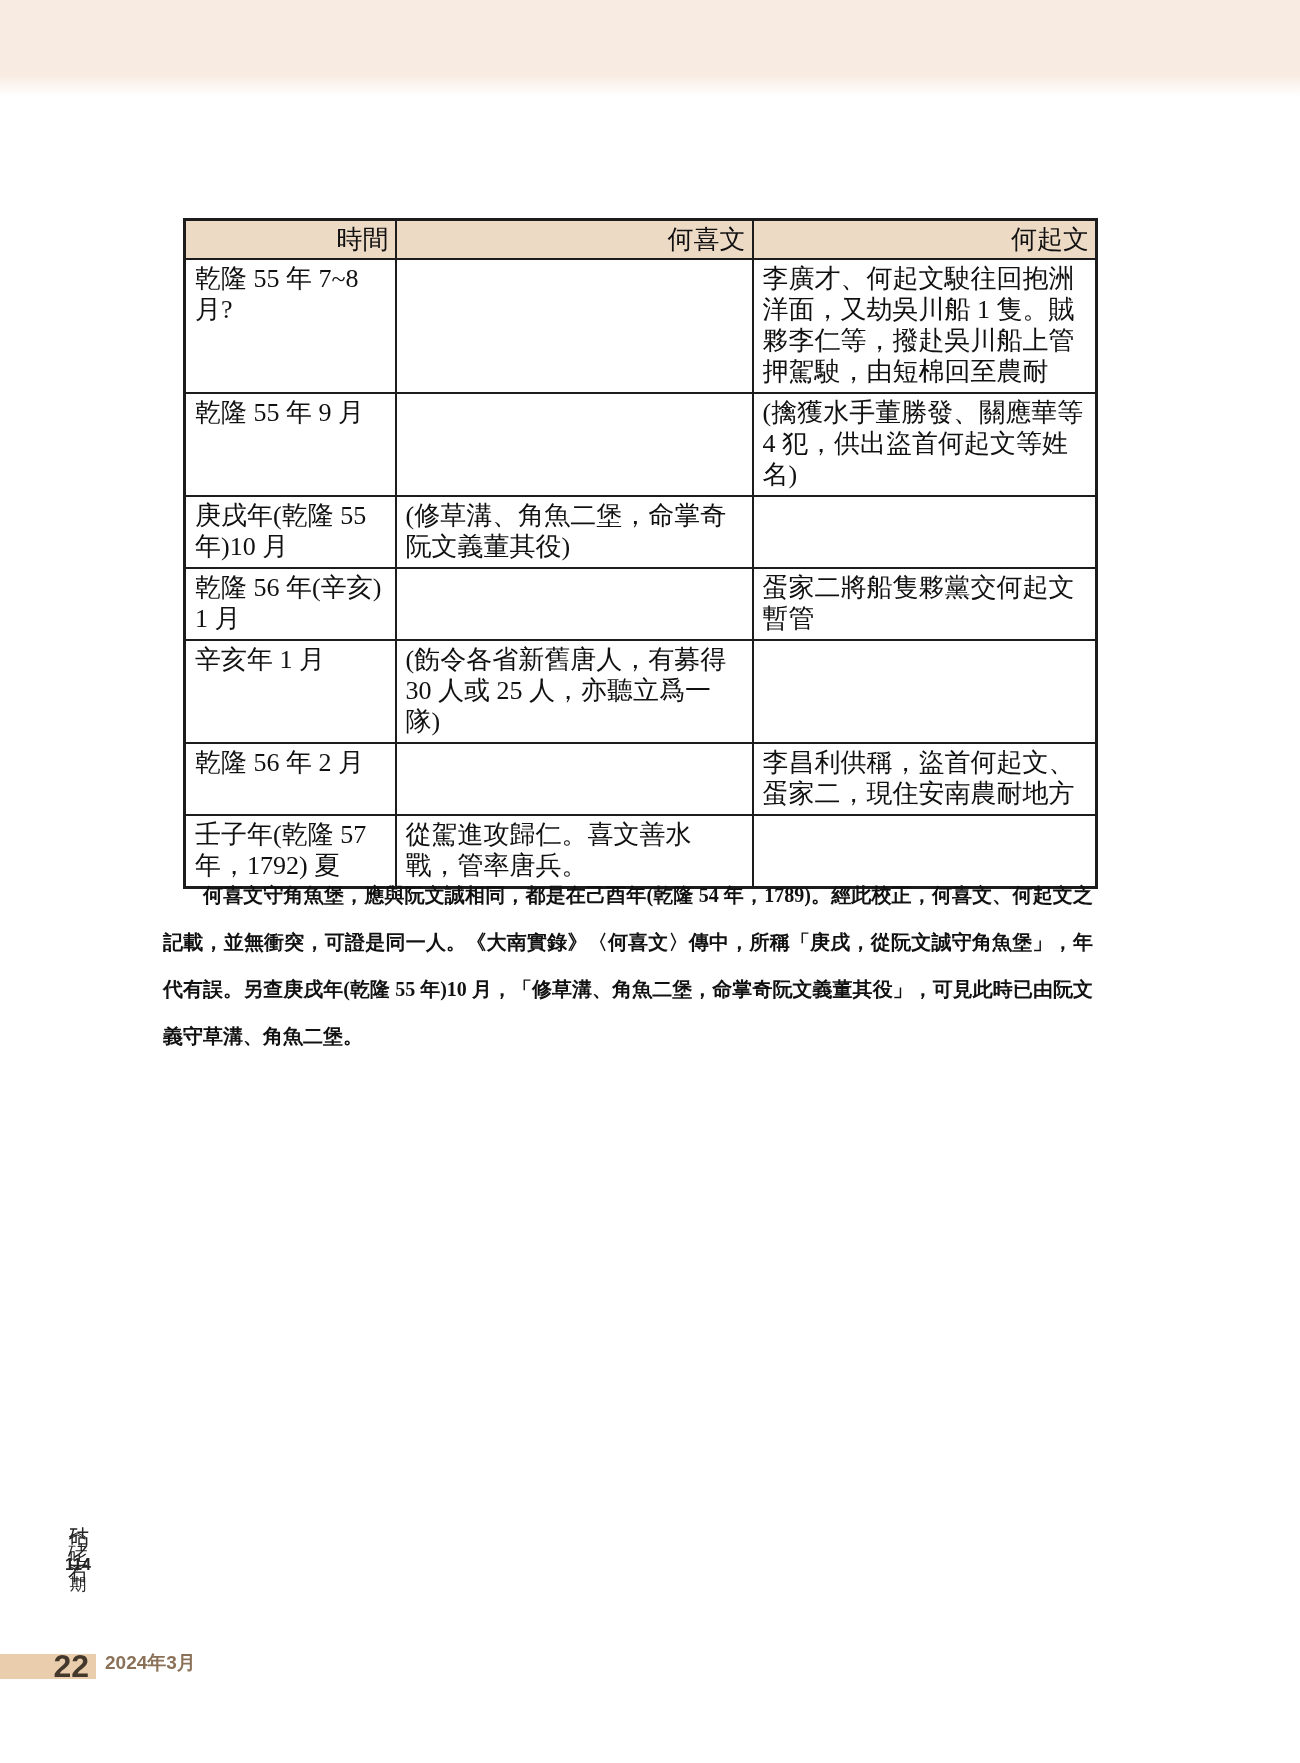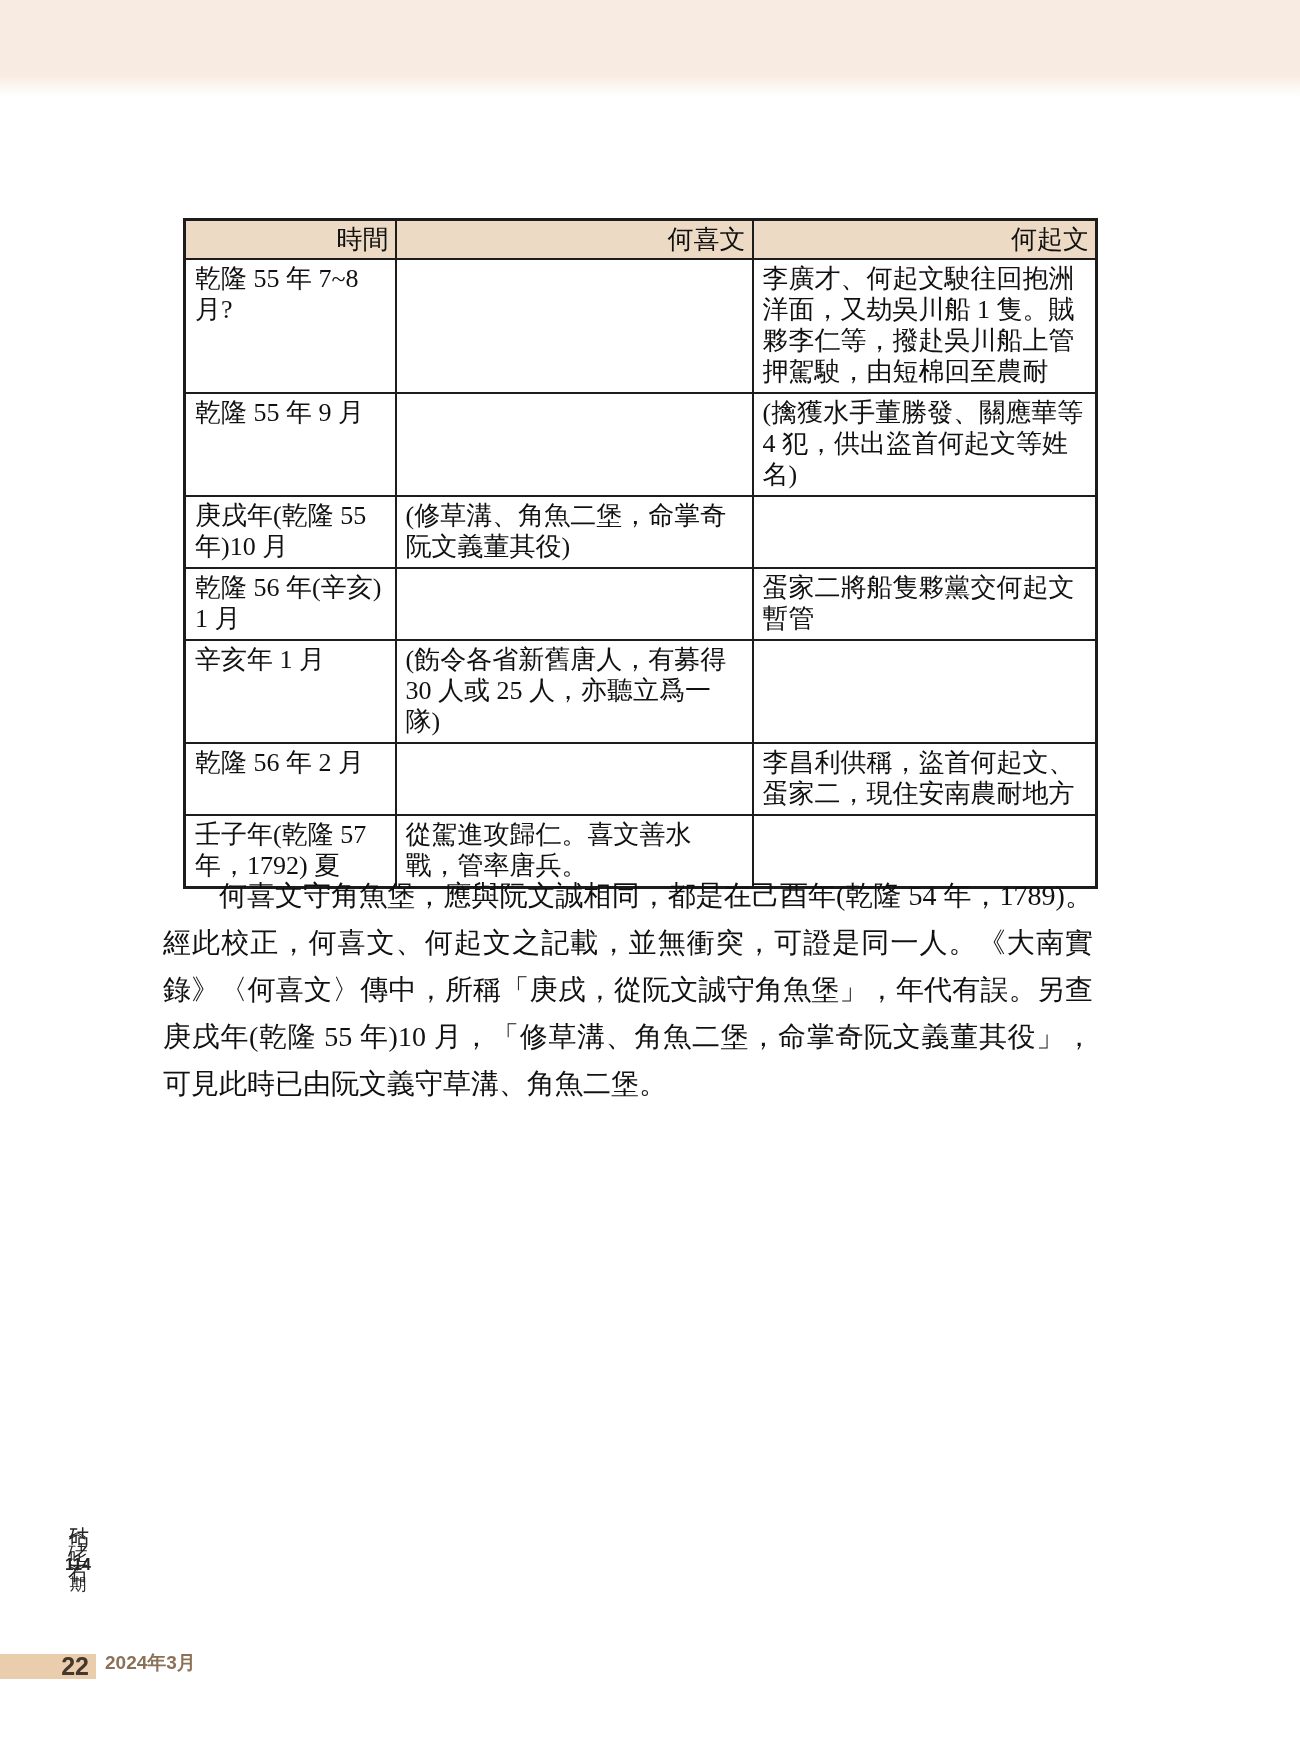--- a/index.html
+++ b/index.html
@@ -28,21 +28,21 @@
   .timeline-table td{
     vertical-align:top;padding:3px 9px 5px 9px;line-height:31px;
     text-align:left;word-break:break-all;border-radius:7px;
   }
   .col-time{width:211px;}
   .col-hxw{width:357px;}
   .col-hqw{width:344px;}
   
   .body-text{
     position:absolute;left:163px;top:872px;width:930px;
-    font-size:28px;line-height:47px;text-align:justify;
+    font-size:20px;line-height:47px;text-align:justify;font-weight:bold;
   }
   .body-text p{margin:0;text-indent:2em;}
   
   .journal-block{
     position:absolute;left:55px;top:1526px;width:46px;
     display:flex;flex-direction:column;align-items:center;
   }
   .journal-title{
     writing-mode:vertical-rl;text-orientation:mixed;
     font-size:20px;line-height:1.05;letter-spacing:1px;color:#222;
@@ -51,21 +51,21 @@
     font-family:"Liberation Sans","DejaVu Sans",sans-serif;
     font-weight:bold;font-size:16px;margin-top:5px;color:#222;line-height:1.1;
   }
   .issue-suffix{font-size:17px;margin-top:2px;color:#222;line-height:1.1;}
   .pagenum-band{
     position:absolute;left:0;top:1654px;width:96px;height:25px;
     background:#e9cdac;text-align:right;
   }
   .pagenum{
     font-family:"Liberation Sans","DejaVu Sans",sans-serif;
-    font-weight:bold;font-size:25px;line-height:25px;color:#43382b;
+    font-weight:bold;font-size:32px;line-height:25px;color:#43382b;
     padding-right:7px;display:inline-block;
   }
   .page-date{
     position:absolute;left:105px;top:1652px;
     font-family:"Liberation Sans","DejaVu Sans",sans-serif;
     font-weight:bold;font-size:19px;color:#8a7158;line-height:22px;
   }
 </style>
 </head>
 <body>

